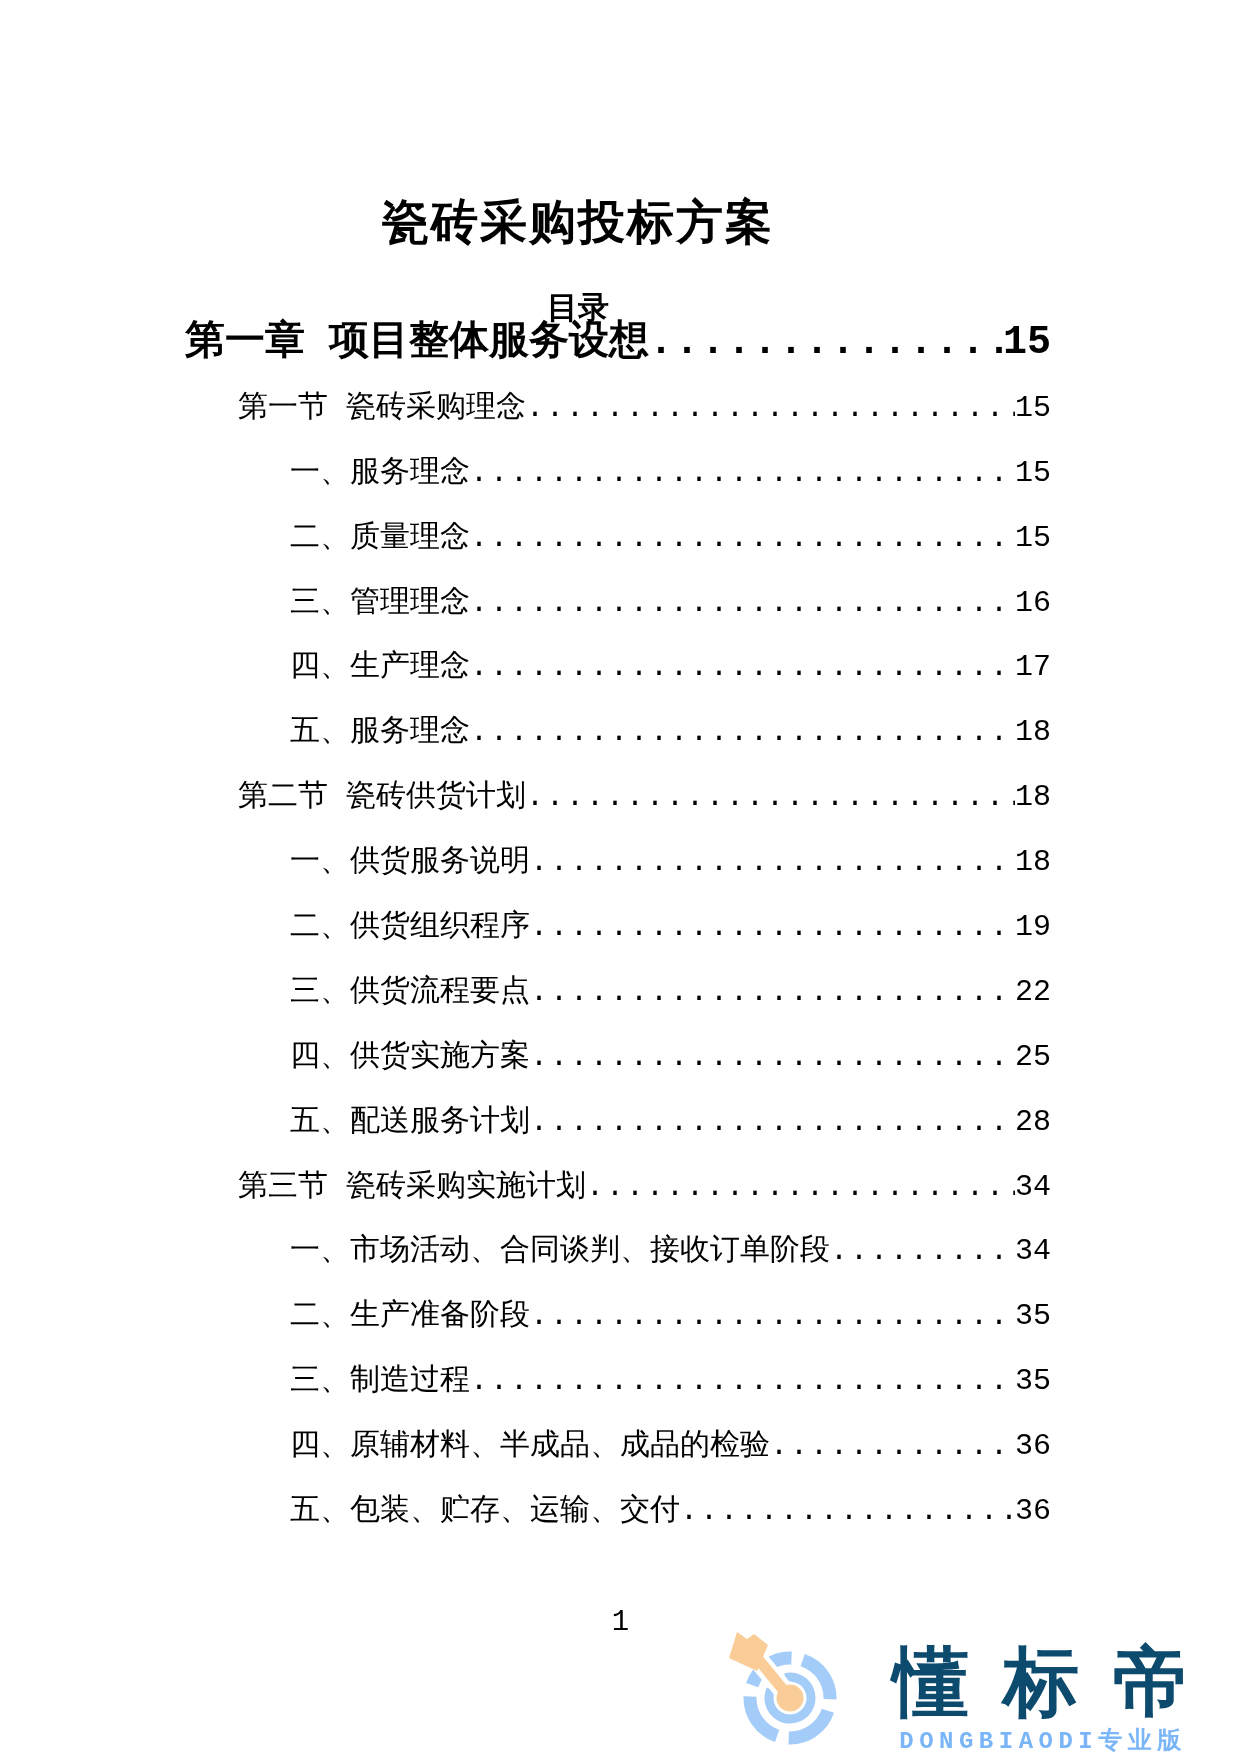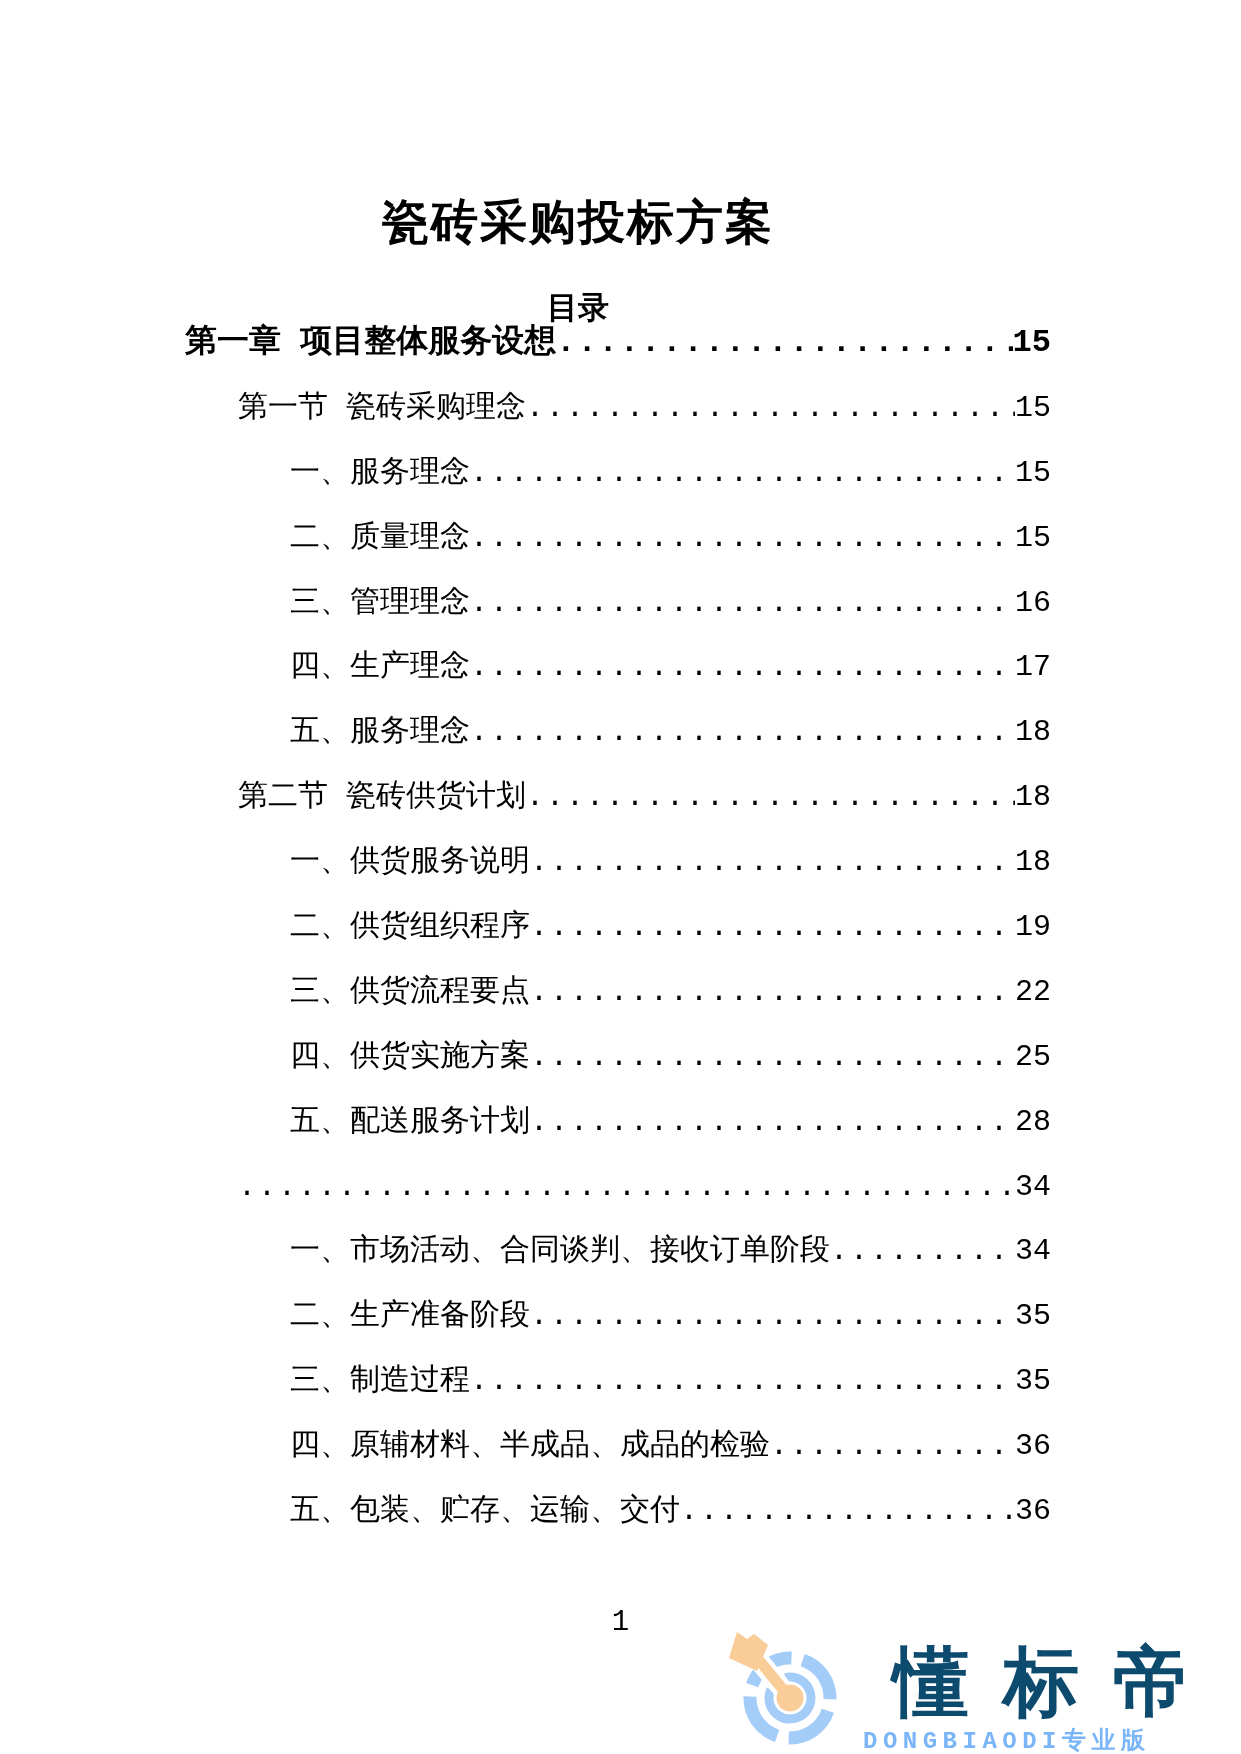--- a/index.html
+++ b/index.html
@@ -13,39 +13,39 @@
   }
   .toc-heading{
     position:absolute;top:261px;left:0;right:85px;text-align:center;
     font-size:31px;font-weight:700;
   }
   .toc{position:absolute;top:311px;left:185px;width:866px;}
   .toc-row{
     display:flex;align-items:baseline;height:64.9px;line-height:64.9px;
     font-size:30px;cursor:pointer;
   }
-  .toc-row.lvl-chapter{font-weight:700;font-size:32px;}
+  .toc-row.lvl-chapter{font-weight:700;font-size:40px;}
   .toc-row.lvl-section{padding-left:53px;text-align:center;}
   .toc-row.lvl-item{padding-left:105px;}
   .toc-label{white-space:nowrap;}
   .toc-dots{flex:1;min-width:0;overflow:hidden;white-space:nowrap;letter-spacing:2px;}
   .toc-page{white-space:nowrap;}
   .page-number{
     position:absolute;top:1606px;left:0;width:100%;text-align:center;font-size:29px;
   }
   .watermark{position:absolute;left:723px;top:1630px;display:flex;align-items:flex-start;}
   .wm-logo{width:118px;height:122px;flex:0 0 auto;}
   .wm-text{margin-left:52px;}
   .wm-brand{
     margin-top:20px;font-size:76px;line-height:76px;font-weight:700;
     letter-spacing:34px;white-space:nowrap;
   }
   .wm-sub{
     margin-top:3px;margin-left:-30px;font-size:24px;line-height:26px;font-weight:700;
-    letter-spacing:5.5px;white-space:nowrap;
+    letter-spacing:5.5px;white-space:nowrap;text-align:center;
   }
 </style>
 </head>
 <body>
 
 <div class="page">
 
   <h1 class="doc-title">瓷砖采购投标方案</h1>
 
   <h2 class="toc-heading">目录</h2>
@@ -110,20 +110,21 @@
         <span class="toc-label">四、供货实施方案</span>
         <span class="toc-dots">................................................................................................................................................................</span>
         <span class="toc-page">25</span>
       </div>
       <div class="toc-row lvl-item">
         <span class="toc-label">五、配送服务计划</span>
         <span class="toc-dots">................................................................................................................................................................</span>
         <span class="toc-page">28</span>
       </div>
       <div class="toc-row lvl-section">
+        <span class="toc-label">第三节 瓷砖采购实施计划</span>
         <span class="toc-dots">................................................................................................................................................................</span>
         <span class="toc-page">34</span>
       </div>
       <div class="toc-row lvl-item">
         <span class="toc-label">一、市场活动、合同谈判、接收订单阶段</span>
         <span class="toc-dots">................................................................................................................................................................</span>
         <span class="toc-page">34</span>
       </div>
       <div class="toc-row lvl-item">
         <span class="toc-label">二、生产准备阶段</span>

